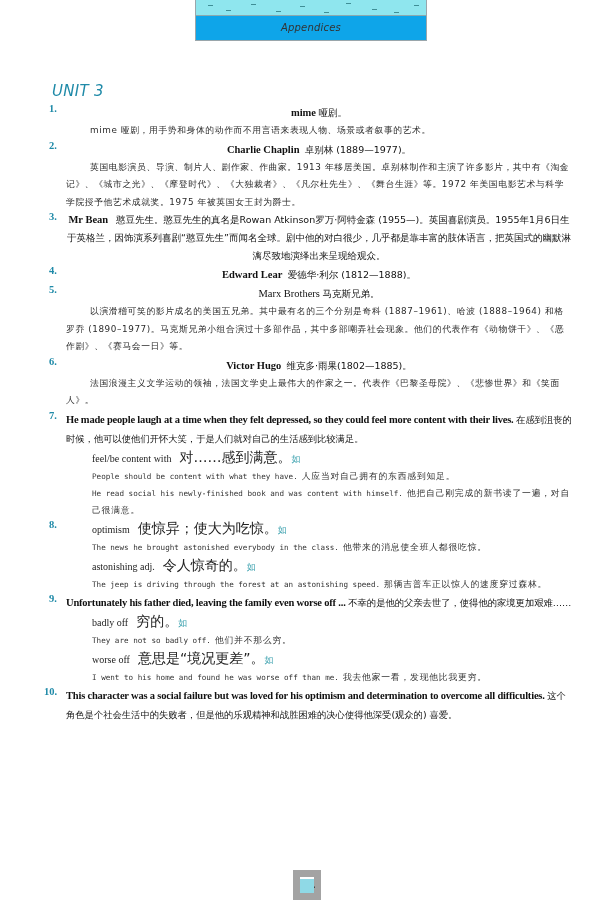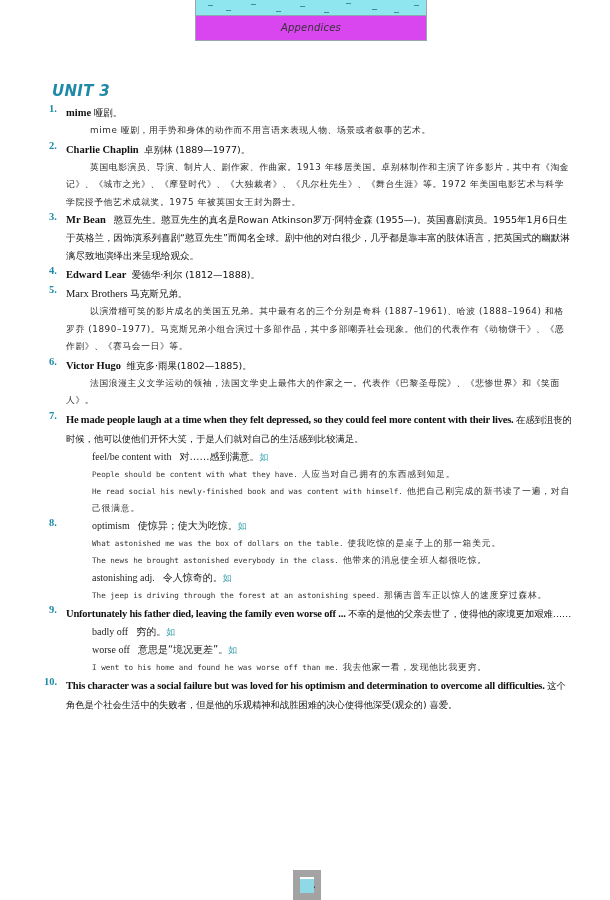--- a/index.html
+++ b/index.html
@@ -1,63 +1,64 @@
 <!DOCTYPE html>
 <html><head>
 <meta charset="utf-8">
 <style>
   * { box-sizing: border-box; margin: 0; padding: 0; }
   html, body { width: 610px; height: 900px; background: #ffffff; overflow: hidden; }
   body { font-family: "DejaVu Serif", serif; color: #1a1a1a; position: relative; }
 
   .banner {
     position: absolute; left: 195px; top: 0; width: 232px; height: 41px;
-    border: 1px solid #9aa6ab; border-top: none; background: #d946ef;
+    border: 1px solid #9aa6ab; border-top: none; background: #0ea5e9;
   }
   .banner-sky {
     height: 16px; background: #8fe6ee; position: relative; overflow: hidden;
     border-bottom: 1px solid #8aa9ae;
   }
   .banner-sky span {
     position: absolute; height: 1px; background: #3f8e96; width: 5px;
   }
   .banner-title {
     text-align: center; font-family: "DejaVu Sans", sans-serif; font-style: italic;
     font-size: 10px; color: #333; line-height: 24px; letter-spacing: 0.2px;
   }
 
   .content { position: absolute; left: 52px; top: 82px; width: 520px; }
   .unit-title {
-    font-family: "DejaVu Sans", sans-serif; font-weight: bold; font-style: italic;
+    font-family: "DejaVu Sans", sans-serif; font-weight: normal; font-style: italic;
     color: #1f8aa8; font-size: 15px; letter-spacing: 0.3px; margin-bottom: 3px;
   }
   .entry { position: relative; padding-left: 14px; }
   .num {
     position: absolute; left: -3px; top: 0; color: #1f8aa8; font-weight: bold;
     font-size: 10.5px; font-family: "Liberation Serif", serif;
   }
   .head {
     font-size: 10.5px; line-height: 19px; font-family: "Liberation Serif", serif;
     color: #111;
+    text-align: center;
   }
   .head b { font-weight: bold; }
   .head .zh { font-family: "DejaVu Sans", sans-serif; font-size: 9.5px; }
   .para {
     font-size: 8.8px; line-height: 17.5px; color: #2b2b2b; text-indent: 24px;
     font-family: "DejaVu Sans", sans-serif; letter-spacing: 0.6px;
   }
   .sent {
     font-size: 10.5px; line-height: 19px; font-family: "Liberation Serif", serif; color: #111;
   }
   .sent b { font-weight: bold; letter-spacing: -0.2px; }
   .sent .zh { font-family: "DejaVu Sans", sans-serif; font-size: 9.3px; }
   .vocab {
     padding-left: 26px; font-size: 10px; line-height: 18px; font-family: "Liberation Serif", serif; color: #222;
   }
-  .vocab .zh { font-family: "DejaVu Sans", sans-serif; font-size: 10px; margin-left: 8px; }
+  .vocab .zh { font-family: "DejaVu Sans", sans-serif; font-size: 14px; margin-left: 8px; }
   .vocab .ru { color: #3fa3b0; font-family: "DejaVu Sans", sans-serif; font-size: 9px; }
   .example {
     padding-left: 26px; font-family: "DejaVu Sans Mono", monospace; font-size: 7.6px;
     line-height: 17px; color: #333;
   }
   .example .zh { font-family: "DejaVu Sans", sans-serif; font-size: 8.8px; letter-spacing: 0.8px; margin-left: 4px; }
 
   .page-num {
     position: absolute; left: 293px; top: 870px; width: 28px; height: 30px;
     border: 7px solid #a3a3a3; background: #fff;
@@ -128,30 +129,30 @@
     <span class="num">7.</span>
     <div class="sent"><b>He made people laugh at a time when they felt depressed, so they could feel more content with their lives.</b> <span class="zh">在感到沮丧的时候，他可以使他们开怀大笑，于是人们就对自己的生活感到比较满足。</span></div>
     <div class="vocab"><span>feel/be content with</span><span class="zh">对……感到满意。</span><span class="ru">如</span></div>
     <div class="example"><span>People should be content with what they have.</span><span class="zh">人应当对自己拥有的东西感到知足。</span></div>
     <div class="example"><span>He read social his newly-finished book and was content with himself.</span><span class="zh">他把自己刚完成的新书读了一遍，对自己很满意。</span></div>
   </div>
 
   <div class="entry">
     <span class="num">8.</span>
     <div class="vocab"><span>optimism</span><span class="zh">使惊异；使大为吃惊。</span><span class="ru">如</span></div>
-    <div class="example"><span>What astonished me was the box of dollars on the table.</span><span class="zh">使我吃惊的是桌子上的那一箱美元。</span></div>
     <div class="example"><span>The news he brought astonished everybody in the class.</span><span class="zh">他带来的消息使全班人都很吃惊。</span></div>
     <div class="vocab"><span>astonishing adj.</span><span class="zh">令人惊奇的。</span><span class="ru">如</span></div>
     <div class="example"><span>The jeep is driving through the forest at an astonishing speed.</span><span class="zh">那辆吉普车正以惊人的速度穿过森林。</span></div>
   </div>
 
   <div class="entry">
     <span class="num">9.</span>
     <div class="sent"><b>Unfortunately his father died, leaving the family even worse off ...</b> <span class="zh">不幸的是他的父亲去世了，使得他的家境更加艰难……</span></div>
     <div class="vocab"><span>badly off</span><span class="zh">穷的。</span><span class="ru">如</span></div>
+    <div class="example"><span>They are not so badly off.</span><span class="zh">他们并不那么穷。</span></div>
     <div class="vocab"><span>worse off</span><span class="zh">意思是“境况更差”。</span><span class="ru">如</span></div>
     <div class="example"><span>I went to his home and found he was worse off than me.</span><span class="zh">我去他家一看，发现他比我更穷。</span></div>
   </div>
 
   <div class="entry">
     <span class="num" style="left:-8px">10.</span>
     <div class="sent"><b>This character was a social failure but was loved for his optimism and determination to overcome all difficulties.</b> <span class="zh">这个角色是个社会生活中的失败者，但是他的乐观精神和战胜困难的决心使得他深受(观众的) 喜爱。</span></div>
   </div>
 </div>
 

